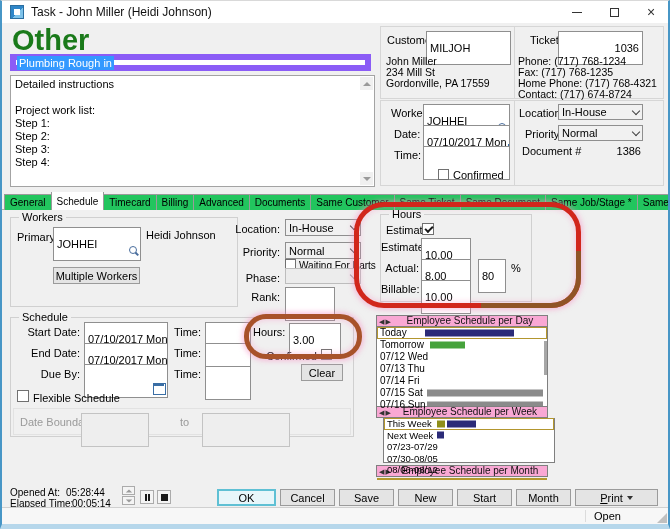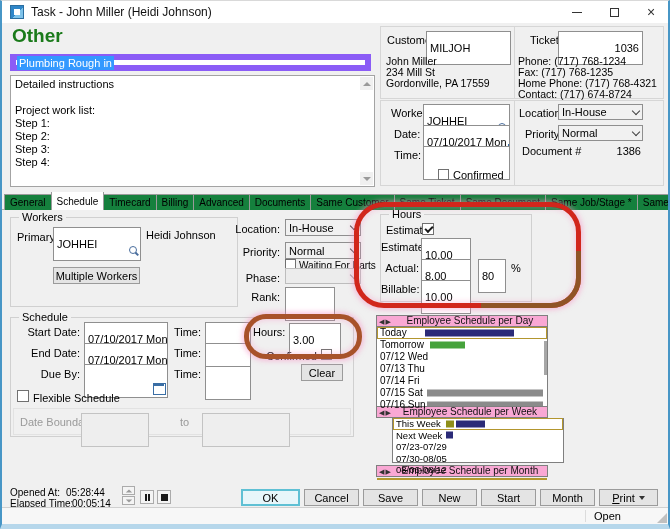--- a/index.html
+++ b/index.html
@@ -12,21 +12,21 @@
   .abs{position:absolute;}
   .titlebar{position:absolute;left:0;top:0;width:100%;height:22px;background:#ffffff;}
   .app-icon{position:absolute;left:8px;top:4px;width:14px;height:14px;background:linear-gradient(135deg,#2f86c8 0 55%,#7fc3ea 55%);border:1px solid #2a6ea0;}
   .app-icon::after{content:"";position:absolute;left:3px;top:3px;width:6px;height:6px;background:#fff;}
   .title-text{position:absolute;left:29px;top:4px;font-size:12px;color:#111;white-space:nowrap;}
   .win-btn{position:absolute;top:0;width:34px;height:22px;display:flex;align-items:center;justify-content:center;color:#333;}
   .glyph-min{width:10px;height:1px;background:#333;}
   .glyph-max{width:9px;height:9px;border:1px solid #333;}
   .glyph-close{font-size:14px;line-height:1;color:#333;}
 
-  .heading{position:absolute;left:10px;top:25px;font-size:19px;font-weight:bold;color:#1a7a1a;line-height:1;text-align:right;}
+  .heading{position:absolute;left:10px;top:25px;font-size:29px;font-weight:bold;color:#1a7a1a;line-height:1;text-align:right;}
 
   .field{background:#fff;border:1px solid #8f8f8f;font-size:11px;display:flex;align-items:center;padding:16px 3px;color:#000;overflow:hidden;white-space:nowrap;}
   .field.right{justify-content:flex-end;}
   .field.disabled{background:#eeeeee;border-color:#c3c3c3;color:#8a8a8a;}
   .combo{background:#f1f1f1;border:1px solid #8f8f8f;font-size:11px;display:flex;align-items:center;padding:0 3px;justify-content:space-between;overflow:hidden;white-space:nowrap;}
   .combo.disabled{background:#ececec;border-color:#bdbdbd;color:#999;}
   .chev{width:6px;height:6px;border-right:1px solid #404040;border-bottom:1px solid #404040;transform:rotate(45deg);margin-top:-3px;flex:0 0 auto;}
   .combo.disabled .chev{border-color:#9a9a9a;}
   .lbl{position:absolute;font-size:11px;color:#000;white-space:nowrap;}
   .lbl.r{text-align:right;}
@@ -49,28 +49,28 @@
   .instr{position:absolute;left:8px;top:74px;width:365px;height:112px;background:#fff;border:1px solid #a3a3a3;}
   .instr-text{position:absolute;left:4px;top:2px;right:18px;bottom:2px;font-size:11px;line-height:13px;white-space:pre-line;color:#000;}
   .sb-arrow{position:absolute;right:1px;width:13px;height:13px;background:#f0f0f0;display:flex;align-items:center;justify-content:center;}
   .tri-up{width:0;height:0;border-left:4px solid transparent;border-right:4px solid transparent;border-bottom:4px solid #9a9a9a;}
   .tri-down{width:0;height:0;border-left:4px solid transparent;border-right:4px solid transparent;border-top:4px solid #9a9a9a;}
 
   .taskname{position:absolute;left:8px;top:53px;width:361px;height:17px;background:#fff;border:6px solid #8b5cf6;display:flex;align-items:center;padding:0 1px;}
   .taskname .sel{background:#3399ff;color:#fff;font-size:11px;padding:0 2px;line-height:14px;}
 
   .tabbar{position:absolute;left:2px;top:191px;display:flex;align-items:flex-end;height:18px;z-index:3;width:664px;overflow:hidden;}
-  .tab{border:1px solid #9a9a9a;border-bottom:none;background:#15803d;font-size:10px;padding:2px 5px 2px 5px;height:16px;margin-right:-1px;white-space:nowrap;color:#000;}
+  .tab{border:1px solid #9a9a9a;border-bottom:none;background:#22c55e;font-size:10px;padding:2px 5px 2px 5px;height:16px;margin-right:-1px;white-space:nowrap;color:#000;}
   .tab.active{background:#fff;height:19px;padding-top:4px;z-index:4;position:relative;}
   .tabline{position:absolute;left:0;top:208px;width:666px;border-top:1px solid #aeaeae;z-index:2;}
 
   .btn{height:17px;background:#e4e4e4;border:1px solid #9b9b9b;font-size:11px;display:flex;align-items:center;justify-content:center;color:#000;width:55px;flex:0 0 auto;}
   .btn.default{background:#e7f6fa;border:2px solid #5fc0d4;width:59px;}
   .btn.wide{width:87px;height:17px;}
-  .btn-print{width:59px;gap:4px;}
+  .btn-print{width:83px;gap:4px;}
   .print-label{display:block;}
   .btn-print .print-label::first-letter{text-decoration:underline;}
   .dd-arrow{width:0;height:0;border-left:3px solid transparent;border-right:3px solid transparent;border-top:4px solid #333;}
 
   
   .sp-header{position:absolute;height:12px;background:#f9a8d4;border:1px solid #7f7f7f;display:flex;align-items:center;font-size:10px;}
   .sp-arrows{display:flex;gap:1px;padding:0 2px;color:#333;font-size:7px;line-height:1;}
   .sp-title{flex:1;text-align:center;line-height:1;color:#111;}
   .sp-body{position:absolute;background:#fff;border:1px solid #7f7f7f;border-top:none;display:flex;flex-direction:column;}
   .sp-row{flex:1;position:relative;display:flex;align-items:center;padding-left:2px;font-size:10px;line-height:1;color:#000;border:1px solid transparent;}
@@ -326,21 +326,21 @@
     </div>
   <div class="sp-scroll" style="right:auto;left:542px;top:340px;"></div>
 
   <div class="sp-header" style="left:374px;top:405px;width:172px;">
     <div class="sp-arrows">
       <span>◀</span>
       <span>▶</span>
     </div>
     <div class="sp-title">Employee Schedule per Week</div>
   </div>
-  <div class="sp-body week-rows" style="left:390px;top:417px;width:172px;height:45px;">
+  <div class="sp-body week-rows" style="left:381px;top:417px;width:172px;height:45px;">
       <div class="sp-row selected">
         <span class="sp-label">This Week</span>
         <div class="sp-bar" style="left: 31%; width: 5%; background: rgb(143, 143, 26);"></div>
         <div class="sp-bar" style="left: 37%; width: 17%; background: rgb(43, 43, 120);"></div>
       </div>
       <div class="sp-row">
         <span class="sp-label">Next Week</span>
         <div class="sp-bar" style="left: 31%; width: 4%; background: rgb(43, 43, 120);"></div>
       </div>
       <div class="sp-row">

